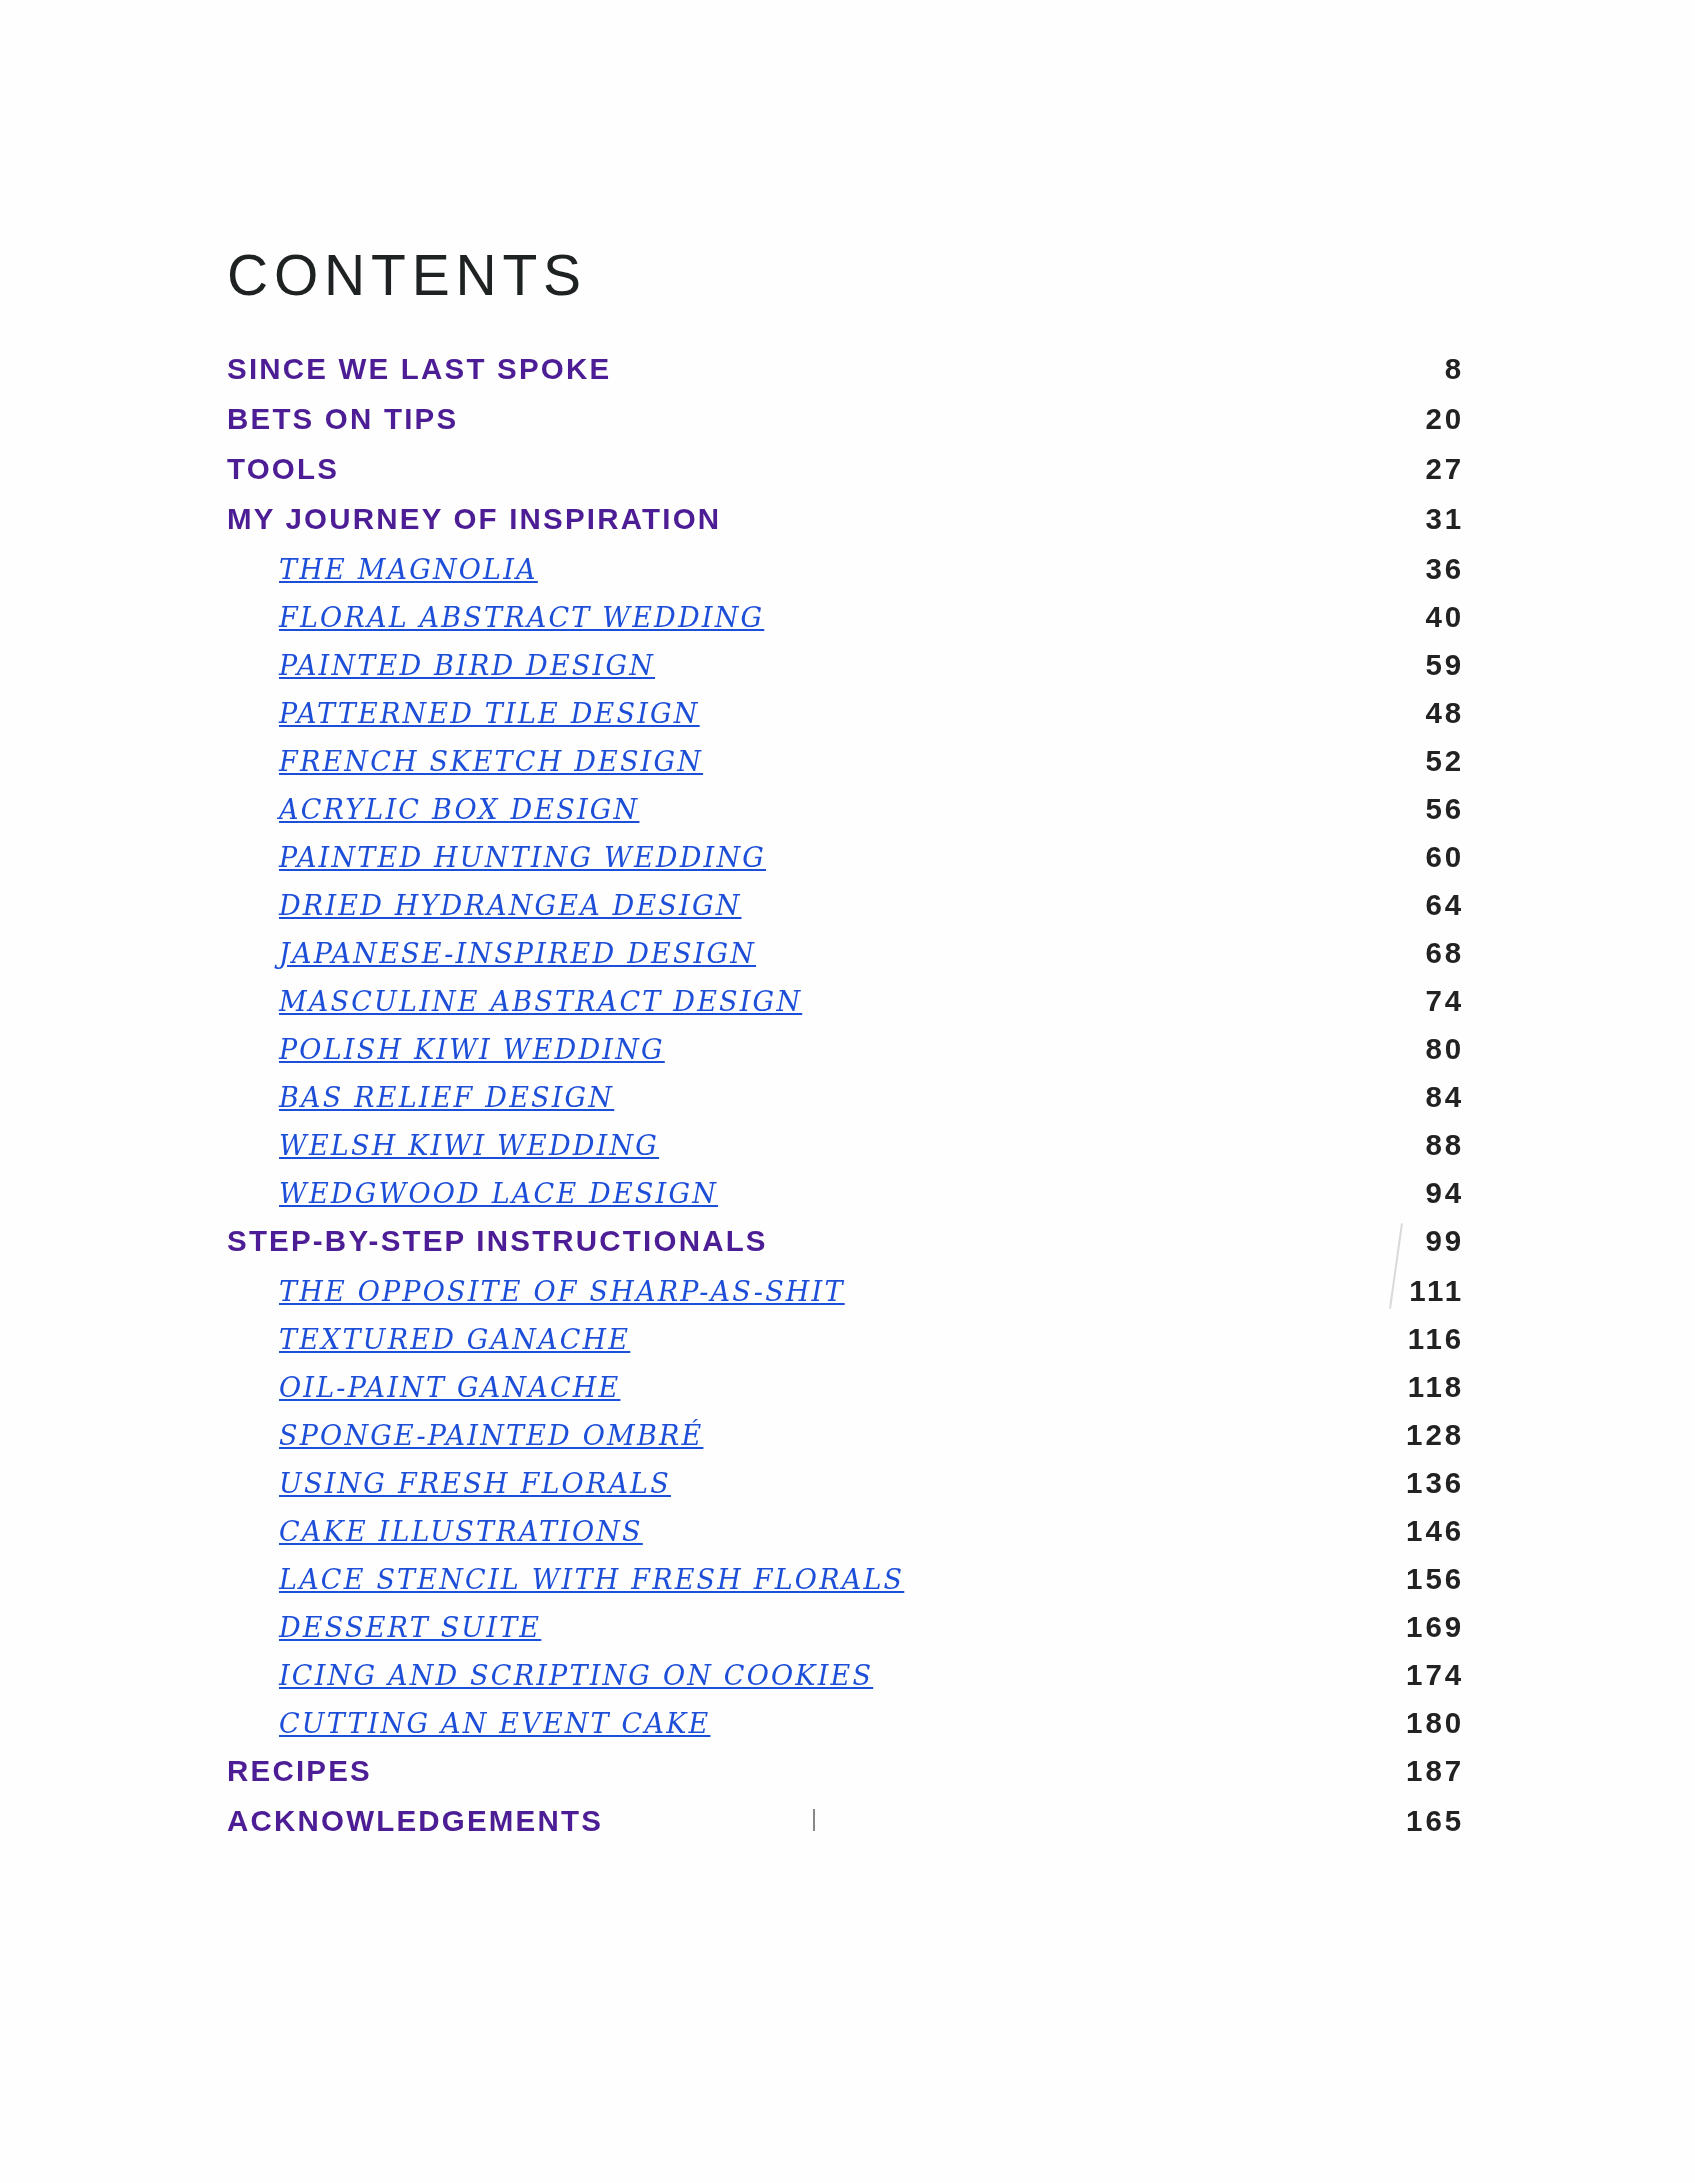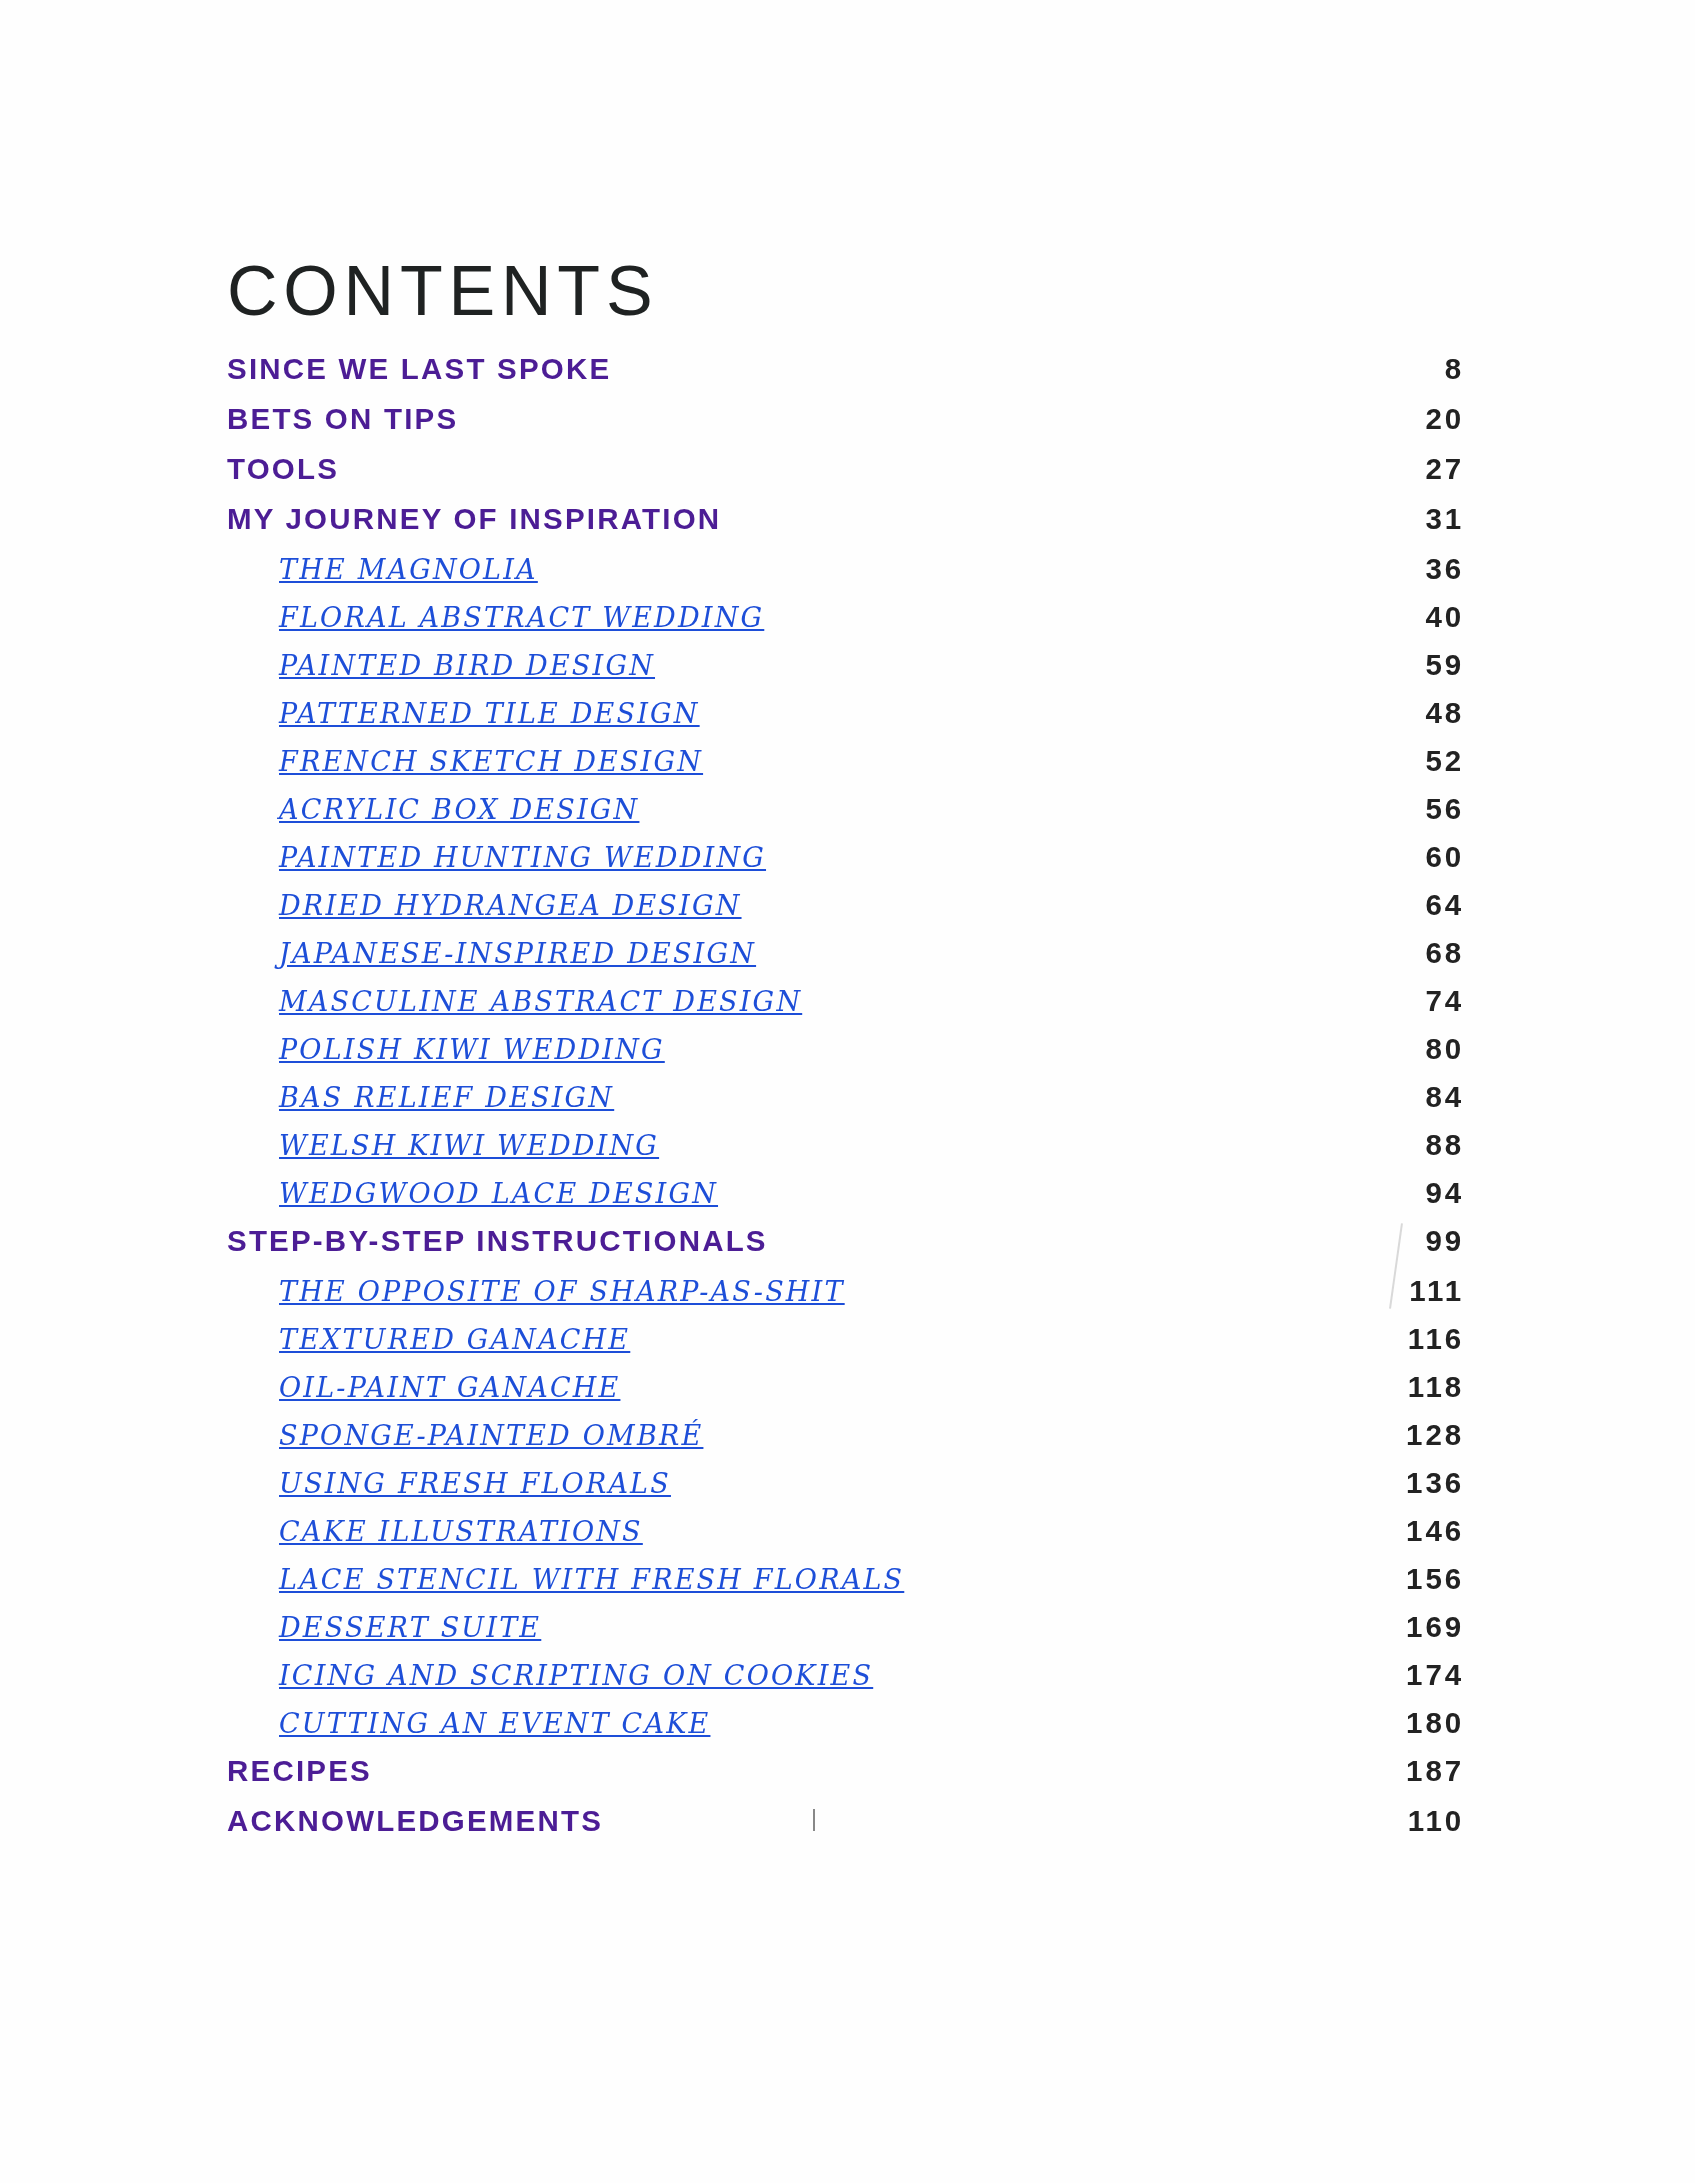--- a/index.html
+++ b/index.html
@@ -1,21 +1,21 @@
 <!DOCTYPE html>
 <html style="font-size:11.5px"><head>
 <meta charset="utf-8">
 <style>
   html, body { margin:0; padding:0; background:#ffffff; }
   body { width:1696px; height:2183px; position:relative; overflow:hidden; color:#231f20; }
   .page { position:absolute; left:0; top:0; width:1696px; height:2183px; background:#fefefe; }
   .title {
     position:absolute; left:227px; top:209px;
     font-family:"Liberation Sans", sans-serif; font-weight:400;
-    font-size:70px; letter-spacing:5.8px; line-height:1; color:#1f2222;
+    font-size:57px; letter-spacing:5.8px; line-height:1; color:#1f2222;
   }
   .toc { position:absolute; left:227px; top:352px; width:1237px; }
   .row { position:relative; display:flex; justify-content:space-between; align-items:baseline; }
   .row .label, .row .page-num { white-space:nowrap; }
   .row.main { height:50px; }
   .row.main .label {
     font-family:"Liberation Sans", sans-serif; font-weight:700;
     font-size:29.5px; letter-spacing:2.2px; color:#4c1d95;
   }
   .row.sub { height:48px; }
@@ -151,20 +151,20 @@
     <div class="row sub">
         <span class="label">CUTTING AN EVENT CAKE</span>
         <span class="page-num">180</span>
       </div>
     <div class="row main">
         <span class="label">RECIPES</span>
         <span class="page-num">187</span>
       </div>
     <div class="row main">
         <span class="label">ACKNOWLEDGEMENTS</span>
-        <span class="page-num">110</span>
+        <span class="page-num">165</span>
       </div>
   </div>
 
   <div class="scan-mark" style="left:1395px; top:1223px; height:86px; transform:rotate(8deg);"></div>
   <div class="scan-mark" style="left:813px; top:1809px; height:21.6px; background:#888;"></div>
 </div>
 
 
 </body></html>

